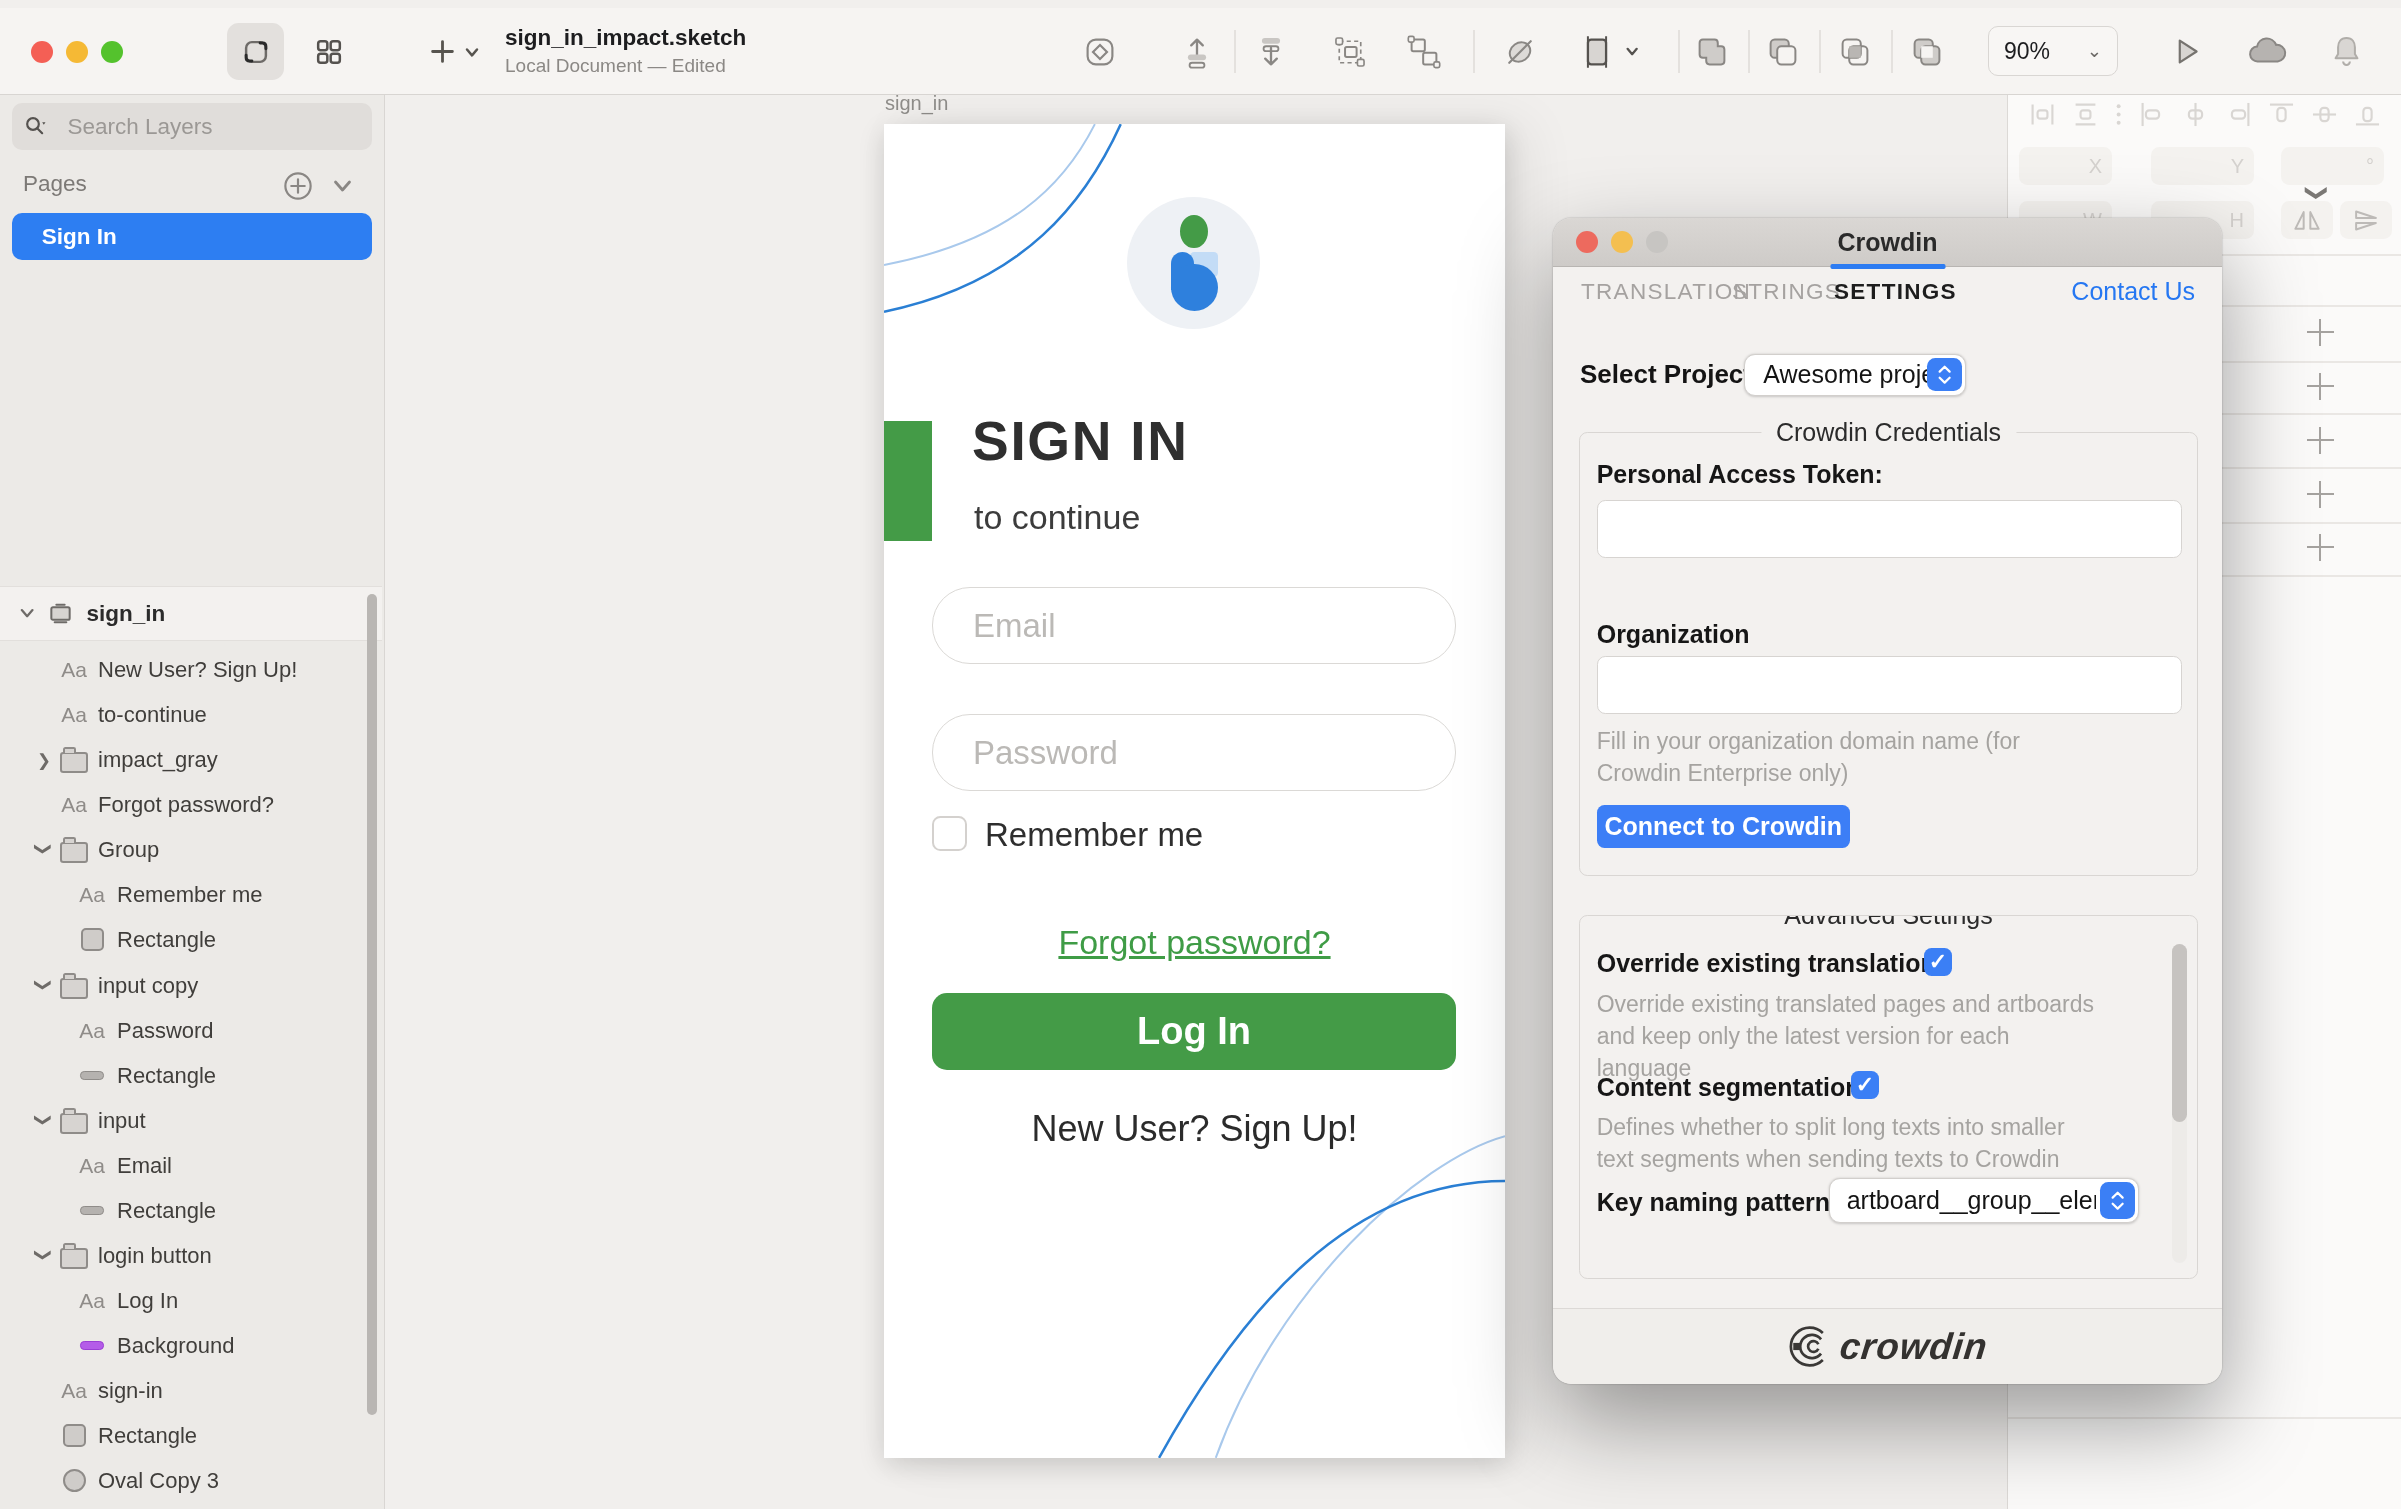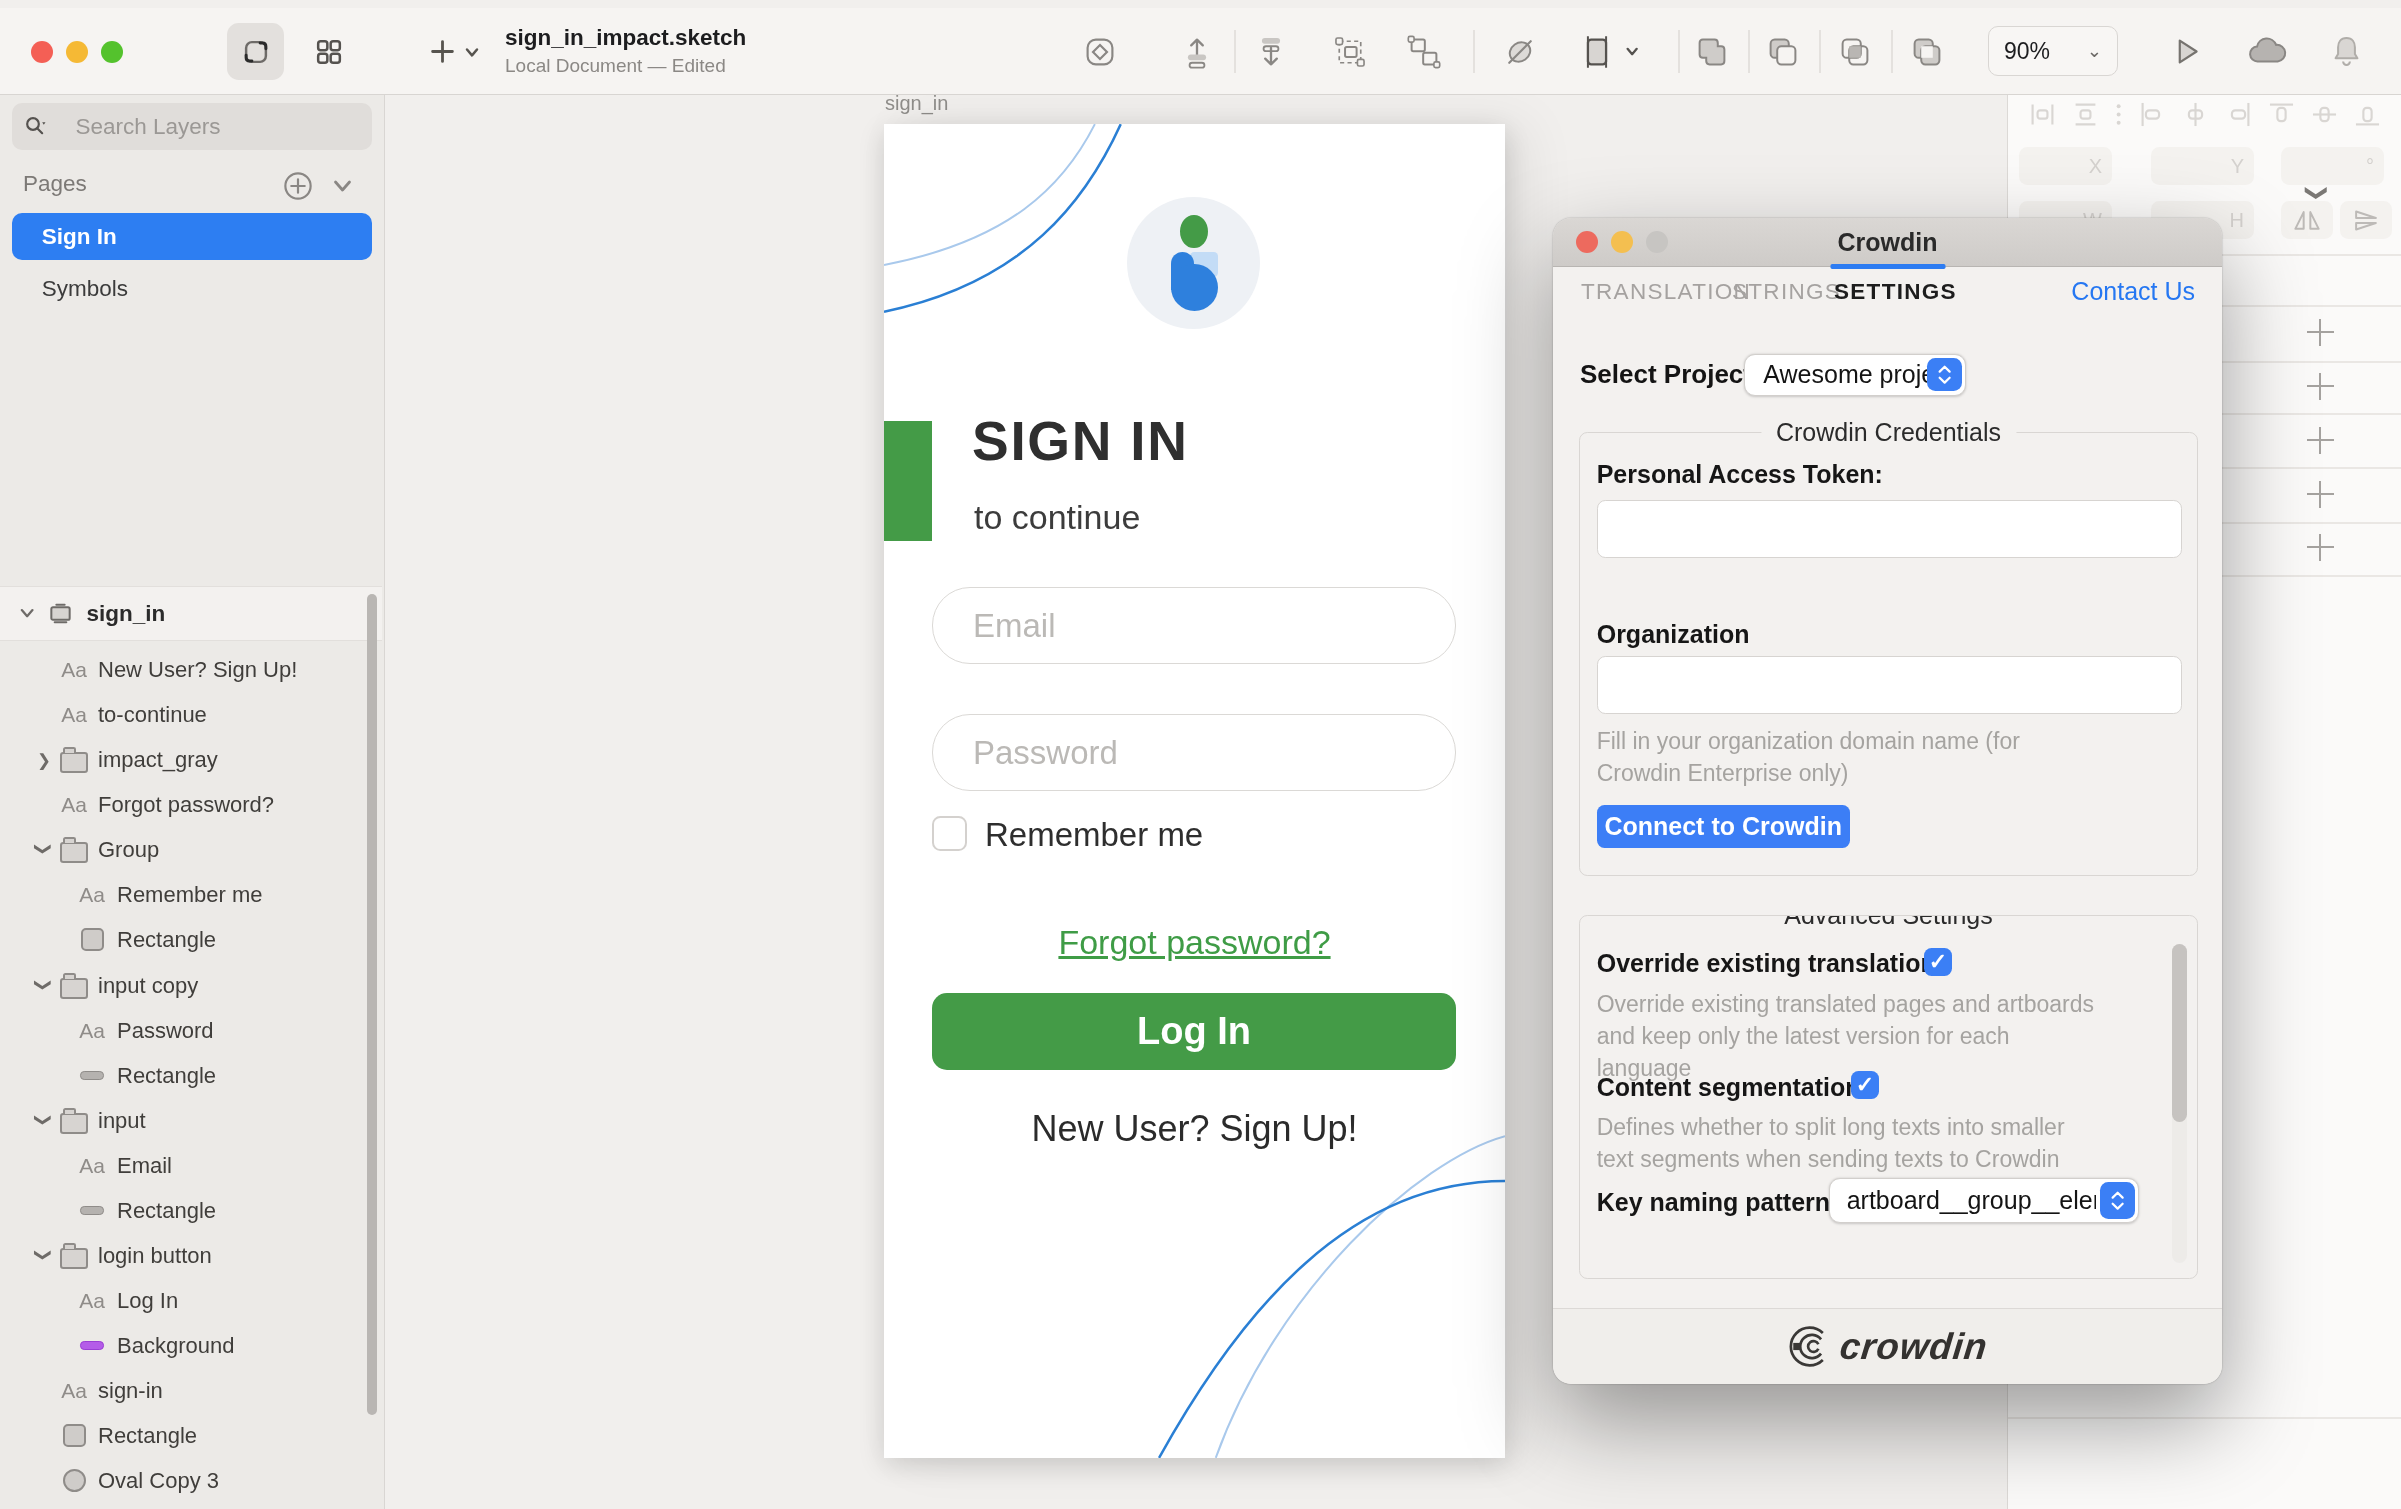--- a/index.html
+++ b/index.html
@@ -15,21 +15,21 @@
   .tb-sep{position:absolute;top:22px;width:1.7px;height:43px;background:#e4e1de;}
   #doc-title{position:absolute;left:505px;top:16.7px;font-size:22.5px;font-weight:700;color:#1d1d1f;}
   #doc-sub{position:absolute;left:505px;top:47px;font-size:19px;color:#8b8885;}
   #zoom-box{position:absolute;left:1988px;top:18.3px;width:130px;height:50px;border:1.7px solid #d9d6d3;border-radius:10px;display:flex;align-items:center;justify-content:space-between;padding:0 15px;box-sizing:border-box;background:#f8f6f4;}
   #zoom-box .zv{font-size:23px;color:#1d1d1f;}
   #zoom-box .zc{font-size:18.3px;color:#6b6865;}
 
   
   #sidebar{position:absolute;left:0;top:88px;width:384px;bottom:0;background:#eceae7;border-right:1.7px solid #d9d6d3;z-index:20;}
   #search-field{position:absolute;left:11.7px;top:15px;width:360px;height:47px;background:#e0ddda;border-radius:10px;display:flex;align-items:center;box-sizing:border-box;padding:0 11.7px;}
-  #search-field .ph{font-size:22.5px;color:#9b9895;margin-left:27px;}
+  #search-field .ph{font-size:22.5px;color:#9b9895;margin-left:19px;}
   #pages-hdr{position:absolute;left:0;top:80px;width:384px;height:37px;}
   #pages-hdr .t{position:absolute;left:23px;top:3.3px;font-size:22.5px;color:#7c7976;}
   .page-row{position:absolute;left:11.7px;width:360px;height:47px;border-radius:10px;display:flex;align-items:center;}
   .page-row .lbl{margin-left:30px;font-size:22.5px;color:#3c3c3c;}
   .page-row.sel{background:#2d7ef2;}
   .page-row.sel .lbl{color:#fff;font-weight:700;}
 
   #layers-hdr{position:absolute;left:0;top:498px;width:382px;height:53px;background:#f3f1ef;border-top:1.7px solid #e2dfdc;border-bottom:1.7px solid #e2dfdc;display:flex;align-items:center;}
   #layers-hdr .chev{margin-left:18.3px;}
   #layers-hdr .name{margin-left:13.3px;font-size:22.5px;font-weight:700;color:#2b2b2b;}
@@ -276,23 +276,20 @@
         <path d="M19 11 v16 M11 19 h16" stroke="#8a8784" stroke-width="2.6" stroke-linecap="round"></path>
       </svg>
       <svg style="position:absolute;left:330px;top:8.3px;" width="25" height="20" viewBox="0 0 24 20">
         <path d="M5 6 l7 8 7 -8" fill="none" stroke="#8a8784" stroke-width="2.8" stroke-linecap="round" stroke-linejoin="round"></path>
       </svg>
     </div>
 
     <div class="page-row sel" style="top:125px;">
       <span class="lbl">Sign In</span>
     </div>
-    <div class="page-row" style="top:177px;">
-      <span class="lbl">Symbols</span>
-    </div>
 
     <div id="layers-hdr">
       <svg class="chev" width="18.3" height="18.3" viewBox="0 0 24 24">
         <path d="M5 8 l7 8 7 -8" fill="none" stroke="#6e6b68" stroke-width="3" stroke-linecap="round" stroke-linejoin="round"></path>
       </svg>
       <svg width="25" height="22" viewBox="0 0 30 26" style="margin-left:11.7px;">
         <rect x="4" y="5" width="22" height="15" rx="2" fill="#d7d4d1" stroke="#6e6b68" stroke-width="2.4"></rect>
         <path d="M8 23 h14 M10 2 h10" stroke="#6e6b68" stroke-width="2.4" stroke-linecap="round"></path>
       </svg>
       <span class="name">sign_in</span>

